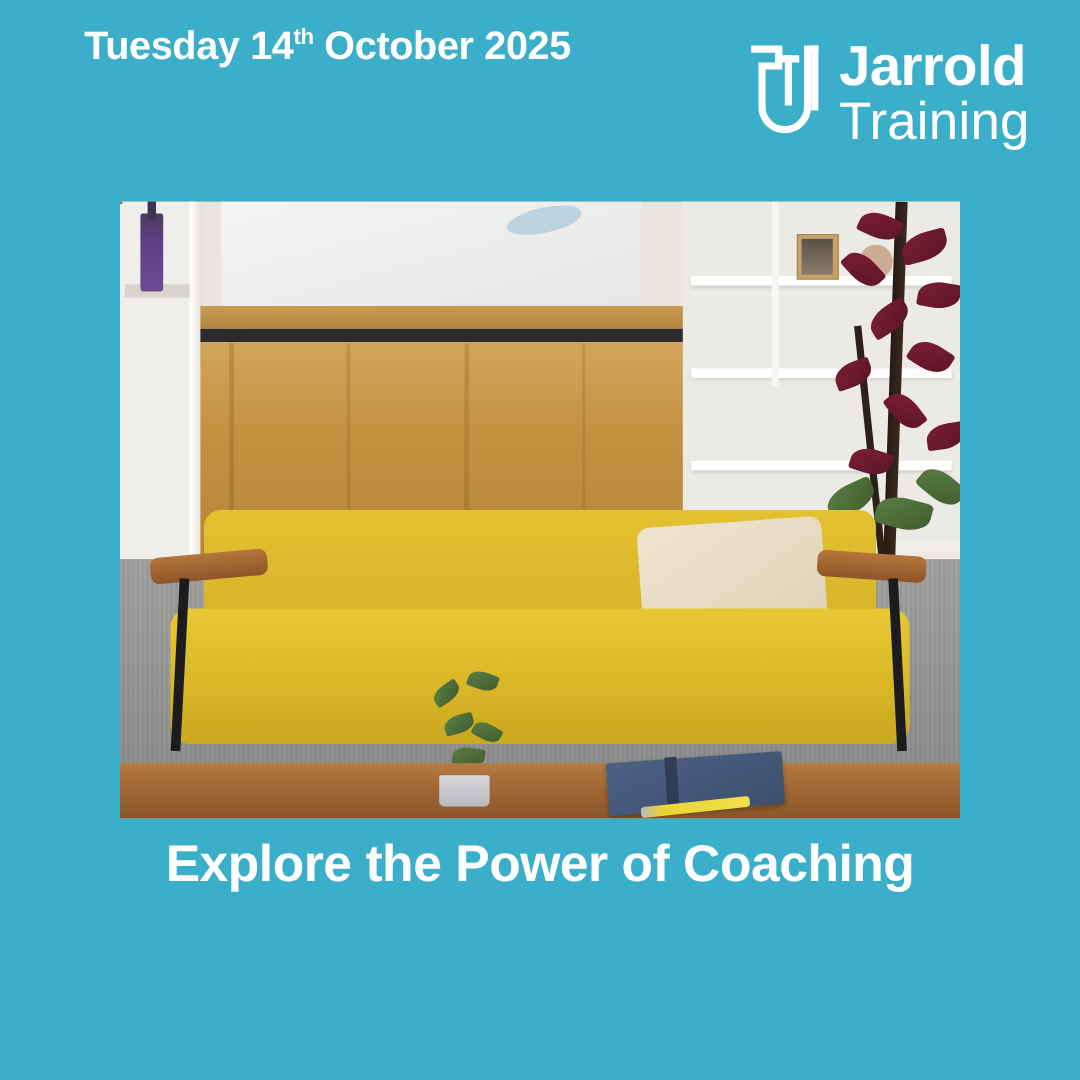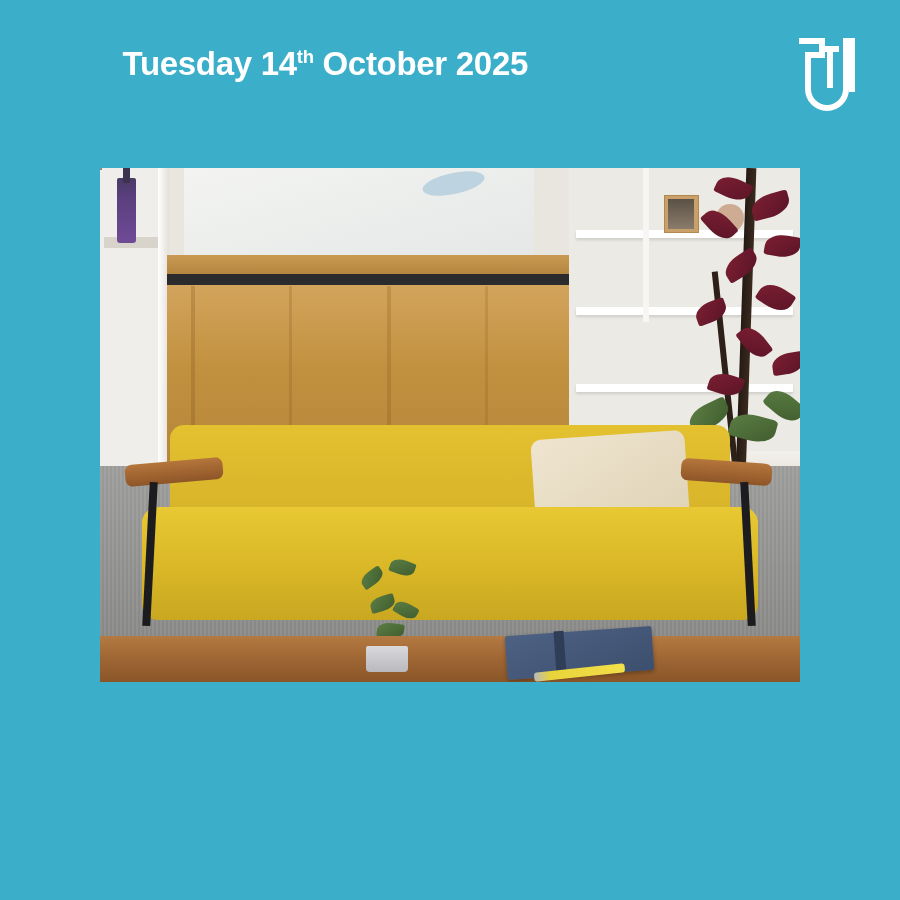--- a/index.html
+++ b/index.html
@@ -11,23 +11,23 @@
     overflow:hidden;
   }
 
   
   .header {
     position:absolute;
     top:0; left:0; right:0; height:168px;
   }
   .date-block {
     position:absolute;
-    left:18px; top:42px;
+    left:18px; top:16px;
     width:510px;
-    text-align:right;
+    text-align:center;
     color:#ffffff;
   }
   .date-line {
     font-size:33px;
     font-weight:bold;
     letter-spacing:-0.3px;
     line-height:1.32;
     white-space:nowrap;
   }
   .date-line sup {
@@ -250,20 +250,24 @@
 
   <div class="logo">
     <span class="logo-mark">
       <svg viewBox="0 0 62 82" width="62" height="82" aria-hidden="true">
         <path d="M6 6 H26 V20 H12 V54 a19 19 0 0 0 38 0 V6 H56" fill="none" stroke="#ffffff" stroke-width="6" stroke-linecap="square" stroke-linejoin="miter"></path>
         <path d="M56 6 V54" fill="none" stroke="#ffffff" stroke-width="6" stroke-linecap="square"></path>
         <path d="M34 14 V50" fill="none" stroke="#ffffff" stroke-width="6" stroke-linecap="square"></path>
         <path d="M26 14 H40" fill="none" stroke="#ffffff" stroke-width="6" stroke-linecap="square"></path>
       </svg>
     </span>
+    <span class="logo-words">
+      <span class="logo-jarrold">Jarrold</span>
+      <span class="logo-training">Training</span>
+    </span>
   </div>
 </div>
 
 <div class="photo">
 
   <div class="ph wall"></div>
   <div class="ph whiteboard"></div>
   <div class="ph wb-mark"></div>
 
   <div class="ph lcab"></div>
@@ -357,13 +361,14 @@
 
   <div class="ph table-edge"></div>
   <div class="ph table"></div>
   <div class="ph vase"></div>
   <div class="ph notebook"></div>
   <div class="ph nb-band"></div>
   <div class="ph pen"></div>
 </div>
 
 <div class="headline">
+  <div class="headline-line">Explore the Power of Coaching</div>
 </div>
 
 </body></html>

